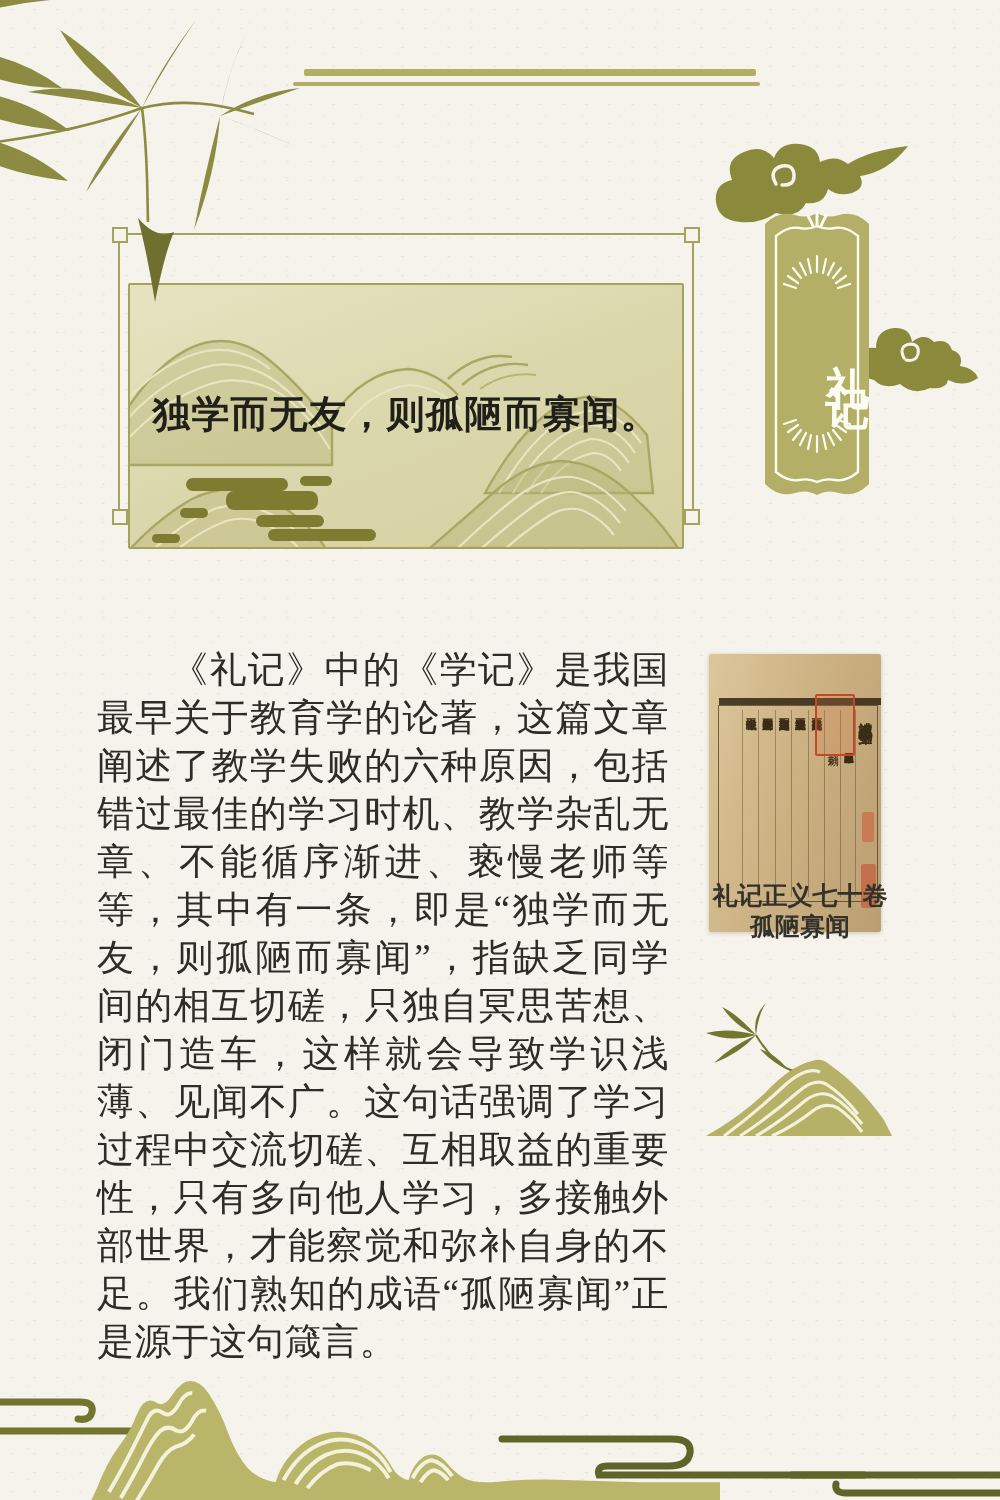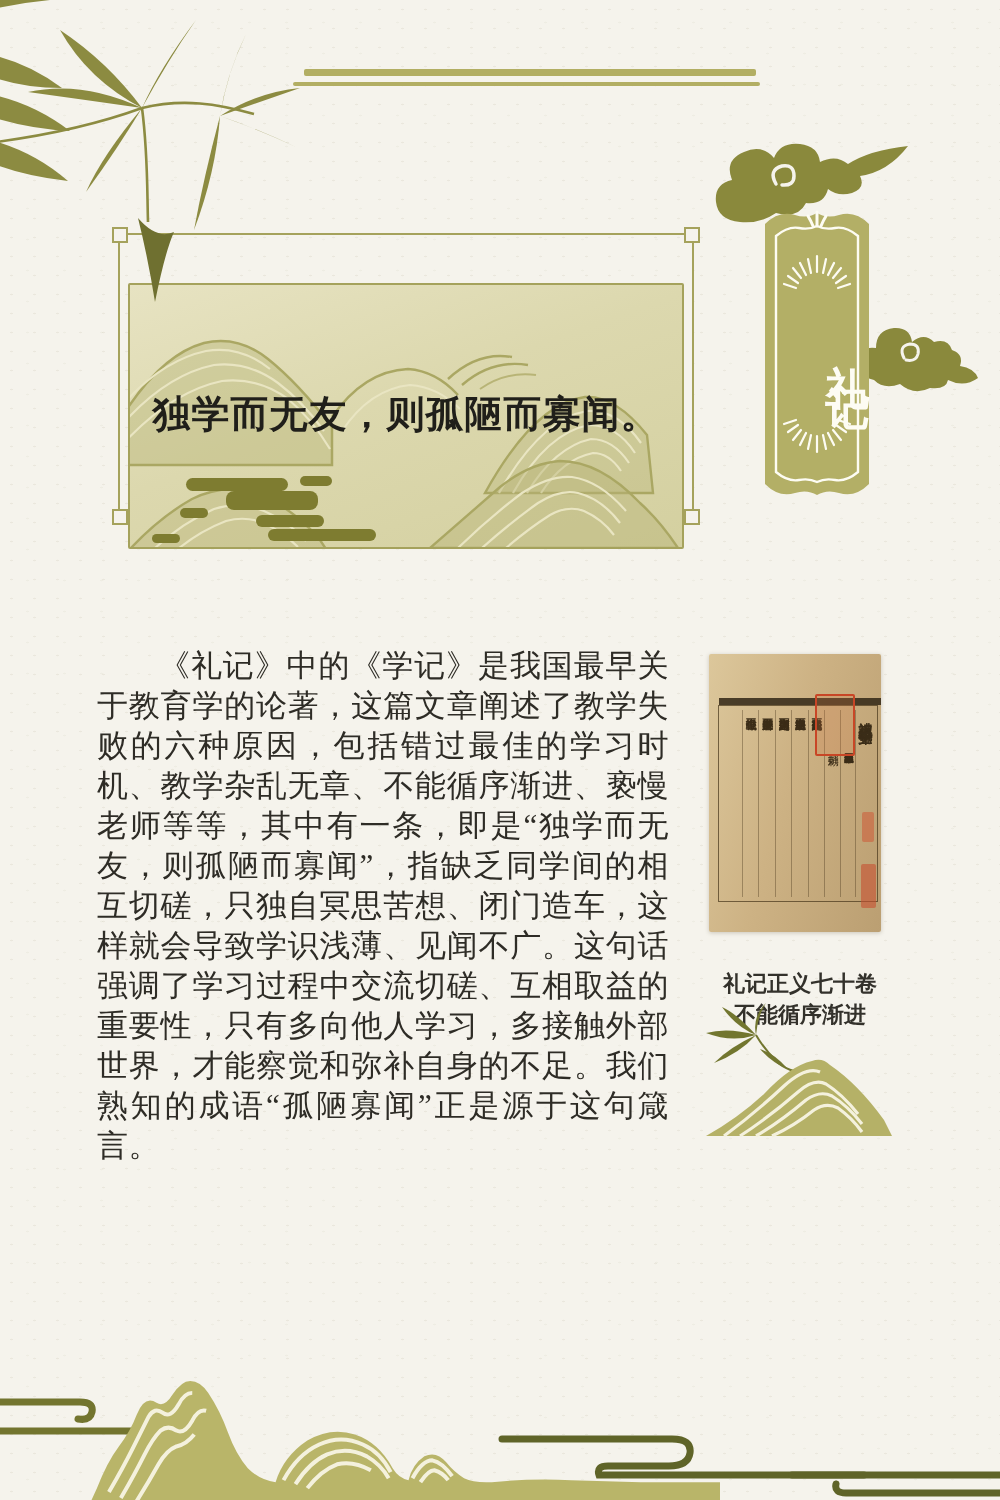--- a/index.html
+++ b/index.html
@@ -59,27 +59,27 @@
     writing-mode:vertical-rl;text-orientation:upright;
     padding:4px 2px;color:#3b2d18;font-size:11px;line-height:1.22;
   }
   .book-col{border-left:1px solid rgba(70,52,26,.38);padding:0 1px;}
   .book-col.title{font-size:14px;font-weight:700;letter-spacing:2px;}
   .book-col.small{font-size:9.5px;}
   .book-col.indent{padding-top:36px;}
   .seal{border-radius:2px;}
 
   .caption{
-    left:695px;top:968px;width:210px;text-align:center;
-    font-size:22px;line-height:31px;color:#33312b;font-weight:700;
+    left:695px;top:880px;width:210px;text-align:center;
+    font-size:25px;line-height:31px;color:#33312b;font-weight:700;
   }
 
   
   .para{
-    font-size:31px;line-height:40px;color:#2e2c26;
+    font-size:37px;line-height:48px;color:#2e2c26;
     text-align:justify;text-justify:inter-character;text-indent:2em;
     letter-spacing:.5px;
   }
   #para1{left:97px;top:646px;width:572px;}
   #para2{left:97px;top:1194px;width:818px;}
 </style>
 </head>
 <body>
 
 <div id="page">
@@ -219,21 +219,21 @@
       <div class="book-col">從長者而上丘陵則必鄉長者所</div>
       <div class="book-col">視登城不指城上不呼</div>
     </div>
     <div class="abs seal" style="right:26px;top:40px;width:36px;height:58px;border:2.5px solid #c84626;background:rgba(216,118,70,.22);"></div>
     <div class="abs seal" style="right:7px;top:158px;width:12px;height:30px;background:rgba(205,90,55,.55);"></div>
     <div class="abs seal" style="right:5px;bottom:24px;width:15px;height:44px;background:rgba(198,80,48,.6);"></div>
   </div>
 
   <div class="abs caption">
     <div>礼记正义七十卷</div>
-    <div>不能循序渐进</div>
+    <div>孤陋寡闻</div>
   </div>
 
   <div id="para1" class="abs para">《礼记》中的《学记》是我国最早关于教育学的论著，这篇文章阐述了教学失败的六种原因，包括错过最佳的学习时机、教学杂乱无章、不能循序渐进、亵慢老师等等，其中有一条，即是“独学而无友，则孤陋而寡闻”，指缺乏同学间的相互切磋，只独自冥思苦想、闭门造车，这样就会导致学识浅薄、见闻不广。这句话强调了学习过程中交流切磋、互相取益的重要性，只有多向他人学习，多接触外部世界，才能察觉和弥补自身的不足。我们熟知的成语“孤陋寡闻”正是源于这句箴言。</div>
 
   <svg class="abs" style="left:700px;top:1005px;" width="100" height="82" viewBox="0 0 100 82">
     <g fill="#72762f">
       <path d="M56,30 Q36,8 22,2 Q36,22 56,30 Z"></path>
       <path d="M56,30 Q28,22 6,28 Q32,38 56,30 Z"></path>
       <path d="M56,30 Q30,42 14,58 Q40,48 56,30 Z"></path>
       <path d="M56,30 Q58,10 66,-2 Q52,12 56,30 Z"></path>

